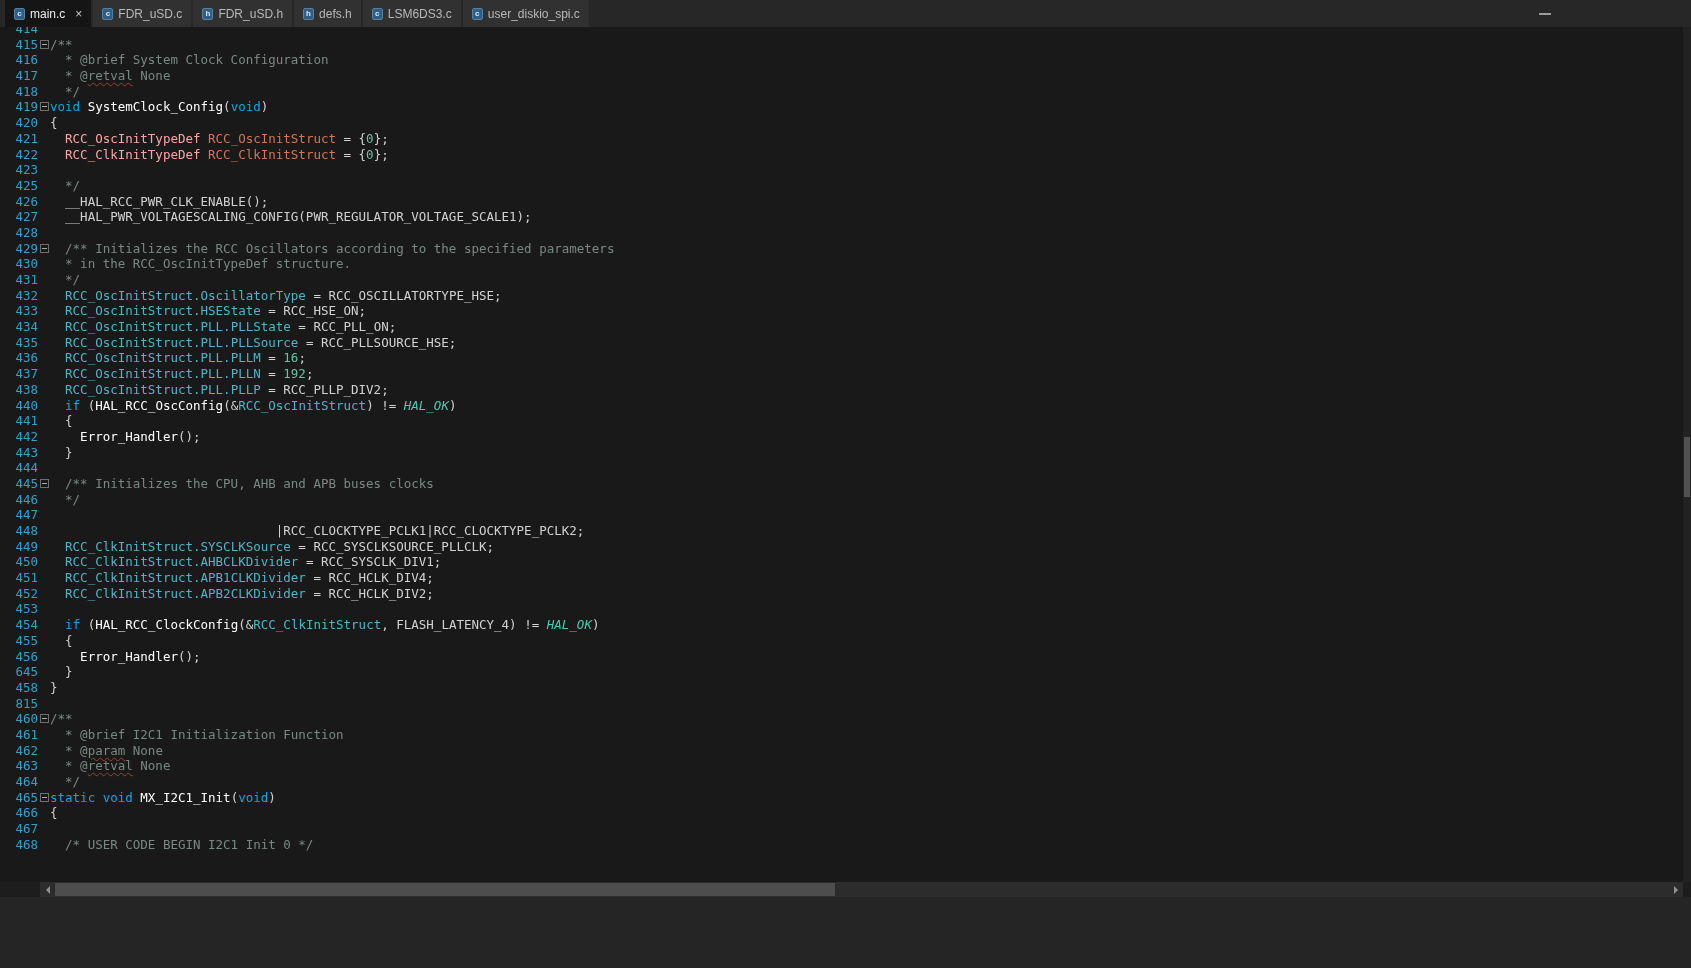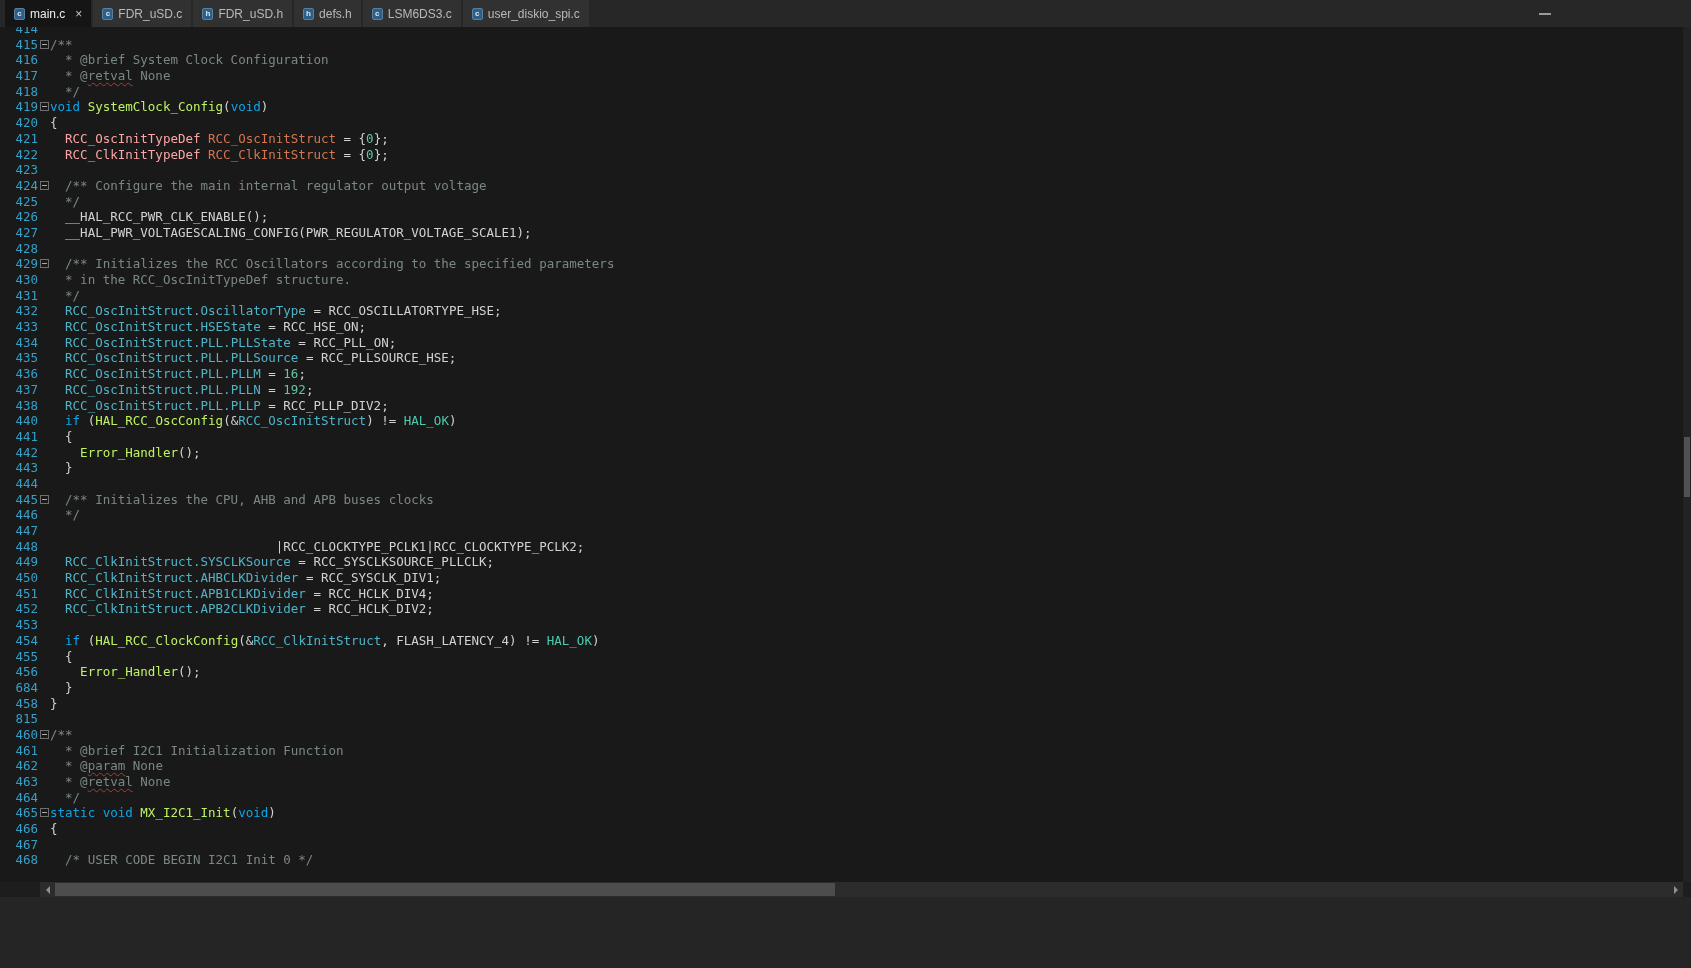--- a/index.html
+++ b/index.html
@@ -46,21 +46,21 @@
     width:40px;flex:0 0 auto;text-align:right;padding-right:2px;box-sizing:border-box;
     font-size:12.5px;line-height:15.7px;
   }
   .foldcol{width:10px;flex:0 0 auto;height:15.7px;position:relative;}
   .foldbox{
     position:absolute;left:0px;top:3px;width:9px;height:9px;box-sizing:border-box;
     border:1px solid #6f6f6f;
     background:linear-gradient(#a8a8a8,#a8a8a8) center/5px 1px no-repeat;
   }
   .codetext{font-size:12.5px;line-height:15.7px;white-space:pre;}
-  .c-hal{}
+  .c-hal{font-style:italic;}
   .sq{
     text-decoration-line:underline;
     text-decoration-style:wavy;
     text-decoration-thickness:1px;
     text-underline-offset:2px;
   }
 
   
   .vscroll{
     position:absolute;top:27px;right:0;width:8px;height:855px;background:#222222;
@@ -74,21 +74,21 @@
   .harrow{width:15px;flex:0 0 auto;display:flex;align-items:center;justify-content:center;background:#2c2c2c;}
   .tri-l{width:0;height:0;border:4px solid transparent;border-right-color:#909090;border-left-width:0;}
   .tri-r{width:0;height:0;border:4px solid transparent;border-left-color:#909090;border-right-width:0;}
   .htrack{flex:1;position:relative;}
   .hthumb{position:absolute;left:0;top:1px;bottom:1px;width:780px;background:#4d4d4d;}
   .corner-right{position:absolute;right:0;top:882px;width:8px;height:15px;background:#1d1d1d;}
   .bottomfill{position:absolute;left:0;top:897px;width:100%;height:71px;background:#252525;}
 </style>
 <style>.c-com{color:#7A8884}
 .c-kw{color:#0ea5e9}
-.c-fn{color:#bef264}
+.c-fn{color:#ffffff}
 .c-typ{color:#fca5a5}
 .c-var{color:#D27752}
 .c-mem{color:#4FB4C8}
 .c-num{color:#62C5A4}
 .c-def{color:#D2D2D2}
 .c-hal{color:#4EC9B0}
 .ln{color:#35A0C8}
 .sq{text-decoration-color:#A04236}</style></head>
 <body>
 
@@ -132,21 +132,20 @@
         <div class="line"><span class="ln">414</span><span class="foldcol"></span><span class="codetext"></span></div>
         <div class="line"><span class="ln">415</span><span class="foldcol"><span class="foldbox"></span></span><span class="codetext"><span class="c-com">/**</span></span></div>
         <div class="line"><span class="ln">416</span><span class="foldcol"></span><span class="codetext"><span class="c-com">  * @brief System Clock Configuration</span></span></div>
         <div class="line"><span class="ln">417</span><span class="foldcol"></span><span class="codetext"><span class="c-com">  * @</span><span class="c-com sq">retval</span><span class="c-com"> None</span></span></div>
         <div class="line"><span class="ln">418</span><span class="foldcol"></span><span class="codetext"><span class="c-com">  */</span></span></div>
         <div class="line"><span class="ln">419</span><span class="foldcol"><span class="foldbox"></span></span><span class="codetext"><span class="c-kw">void</span><span class="c-def"> </span><span class="c-fn">SystemClock_Config</span><span class="c-def">(</span><span class="c-kw">void</span><span class="c-def">)</span></span></div>
         <div class="line"><span class="ln">420</span><span class="foldcol"></span><span class="codetext"><span class="c-def">{</span></span></div>
         <div class="line"><span class="ln">421</span><span class="foldcol"></span><span class="codetext"><span class="c-def">  </span><span class="c-typ">RCC_OscInitTypeDef</span><span class="c-def"> </span><span class="c-var">RCC_OscInitStruct</span><span class="c-def"> = {</span><span class="c-num">0</span><span class="c-def">};</span></span></div>
         <div class="line"><span class="ln">422</span><span class="foldcol"></span><span class="codetext"><span class="c-def">  </span><span class="c-typ">RCC_ClkInitTypeDef</span><span class="c-def"> </span><span class="c-var">RCC_ClkInitStruct</span><span class="c-def"> = {</span><span class="c-num">0</span><span class="c-def">};</span></span></div>
         <div class="line"><span class="ln">423</span><span class="foldcol"></span><span class="codetext"></span></div>
-        <div class="line"><span class="ln">424</span><span class="foldcol"><span class="foldbox"></span></span><span class="codetext"><span class="c-com">  /** Configure the main internal regulator output voltage</span></span></div>
         <div class="line"><span class="ln">425</span><span class="foldcol"></span><span class="codetext"><span class="c-com">  */</span></span></div>
         <div class="line"><span class="ln">426</span><span class="foldcol"></span><span class="codetext"><span class="c-def">  __HAL_RCC_PWR_CLK_ENABLE();</span></span></div>
         <div class="line"><span class="ln">427</span><span class="foldcol"></span><span class="codetext"><span class="c-def">  __HAL_PWR_VOLTAGESCALING_CONFIG(PWR_REGULATOR_VOLTAGE_SCALE1);</span></span></div>
         <div class="line"><span class="ln">428</span><span class="foldcol"></span><span class="codetext"></span></div>
         <div class="line"><span class="ln">429</span><span class="foldcol"><span class="foldbox"></span></span><span class="codetext"><span class="c-com">  /** Initializes the RCC Oscillators according to the specified parameters</span></span></div>
         <div class="line"><span class="ln">430</span><span class="foldcol"></span><span class="codetext"><span class="c-com">  * in the RCC_OscInitTypeDef structure.</span></span></div>
         <div class="line"><span class="ln">431</span><span class="foldcol"></span><span class="codetext"><span class="c-com">  */</span></span></div>
         <div class="line"><span class="ln">432</span><span class="foldcol"></span><span class="codetext"><span class="c-def">  </span><span class="c-mem">RCC_OscInitStruct.OscillatorType</span><span class="c-def"> = RCC_OSCILLATORTYPE_HSE;</span></span></div>
         <div class="line"><span class="ln">433</span><span class="foldcol"></span><span class="codetext"><span class="c-def">  </span><span class="c-mem">RCC_OscInitStruct.HSEState</span><span class="c-def"> = RCC_HSE_ON;</span></span></div>
         <div class="line"><span class="ln">434</span><span class="foldcol"></span><span class="codetext"><span class="c-def">  </span><span class="c-mem">RCC_OscInitStruct.PLL.PLLState</span><span class="c-def"> = RCC_PLL_ON;</span></span></div>
@@ -164,21 +163,21 @@
         <div class="line"><span class="ln">447</span><span class="foldcol"></span></div>
         <div class="line"><span class="ln">448</span><span class="foldcol"></span><span class="codetext"><span class="c-def">                              |RCC_CLOCKTYPE_PCLK1|RCC_CLOCKTYPE_PCLK2;</span></span></div>
         <div class="line"><span class="ln">449</span><span class="foldcol"></span><span class="codetext"><span class="c-def">  </span><span class="c-mem">RCC_ClkInitStruct.SYSCLKSource</span><span class="c-def"> = RCC_SYSCLKSOURCE_PLLCLK;</span></span></div>
         <div class="line"><span class="ln">450</span><span class="foldcol"></span><span class="codetext"><span class="c-def">  </span><span class="c-mem">RCC_ClkInitStruct.AHBCLKDivider</span><span class="c-def"> = RCC_SYSCLK_DIV1;</span></span></div>
         <div class="line"><span class="ln">451</span><span class="foldcol"></span><span class="codetext"><span class="c-def">  </span><span class="c-mem">RCC_ClkInitStruct.APB1CLKDivider</span><span class="c-def"> = RCC_HCLK_DIV4;</span></span></div>
         <div class="line"><span class="ln">452</span><span class="foldcol"></span><span class="codetext"><span class="c-def">  </span><span class="c-mem">RCC_ClkInitStruct.APB2CLKDivider</span><span class="c-def"> = RCC_HCLK_DIV2;</span></span></div>
         <div class="line"><span class="ln">453</span><span class="foldcol"></span><span class="codetext"></span></div>
         <div class="line"><span class="ln">454</span><span class="foldcol"></span><span class="codetext"><span class="c-def">  </span><span class="c-kw">if</span><span class="c-def"> (</span><span class="c-fn">HAL_RCC_ClockConfig</span><span class="c-def">(&amp;</span><span class="c-mem">RCC_ClkInitStruct</span><span class="c-def">, FLASH_LATENCY_4) != </span><span class="c-hal">HAL_OK</span><span class="c-def">)</span></span></div>
         <div class="line"><span class="ln">455</span><span class="foldcol"></span><span class="codetext"><span class="c-def">  {</span></span></div>
         <div class="line"><span class="ln">456</span><span class="foldcol"></span><span class="codetext"><span class="c-def">    </span><span class="c-fn">Error_Handler</span><span class="c-def">();</span></span></div>
-        <div class="line"><span class="ln">684</span><span class="foldcol"></span><span class="codetext"><span class="c-def">  }</span></span></div>
+        <div class="line"><span class="ln">645</span><span class="foldcol"></span><span class="codetext"><span class="c-def">  }</span></span></div>
         <div class="line"><span class="ln">458</span><span class="foldcol"></span><span class="codetext"><span class="c-def">}</span></span></div>
         <div class="line"><span class="ln">815</span><span class="foldcol"></span><span class="codetext"></span></div>
         <div class="line"><span class="ln">460</span><span class="foldcol"><span class="foldbox"></span></span><span class="codetext"><span class="c-com">/**</span></span></div>
         <div class="line"><span class="ln">461</span><span class="foldcol"></span><span class="codetext"><span class="c-com">  * @brief I2C1 Initialization Function</span></span></div>
         <div class="line"><span class="ln">462</span><span class="foldcol"></span><span class="codetext"><span class="c-com">  * @</span><span class="c-com sq">param</span><span class="c-com"> None</span></span></div>
         <div class="line"><span class="ln">463</span><span class="foldcol"></span><span class="codetext"><span class="c-com">  * @</span><span class="c-com sq">retval</span><span class="c-com"> None</span></span></div>
         <div class="line"><span class="ln">464</span><span class="foldcol"></span><span class="codetext"><span class="c-com">  */</span></span></div>
         <div class="line"><span class="ln">465</span><span class="foldcol"><span class="foldbox"></span></span><span class="codetext"><span class="c-kw">static</span><span class="c-def"> </span><span class="c-kw">void</span><span class="c-def"> </span><span class="c-fn">MX_I2C1_Init</span><span class="c-def">(</span><span class="c-kw">void</span><span class="c-def">)</span></span></div>
         <div class="line"><span class="ln">466</span><span class="foldcol"></span><span class="codetext"><span class="c-def">{</span></span></div>
         <div class="line"><span class="ln">467</span><span class="foldcol"></span><span class="codetext"></span></div>

